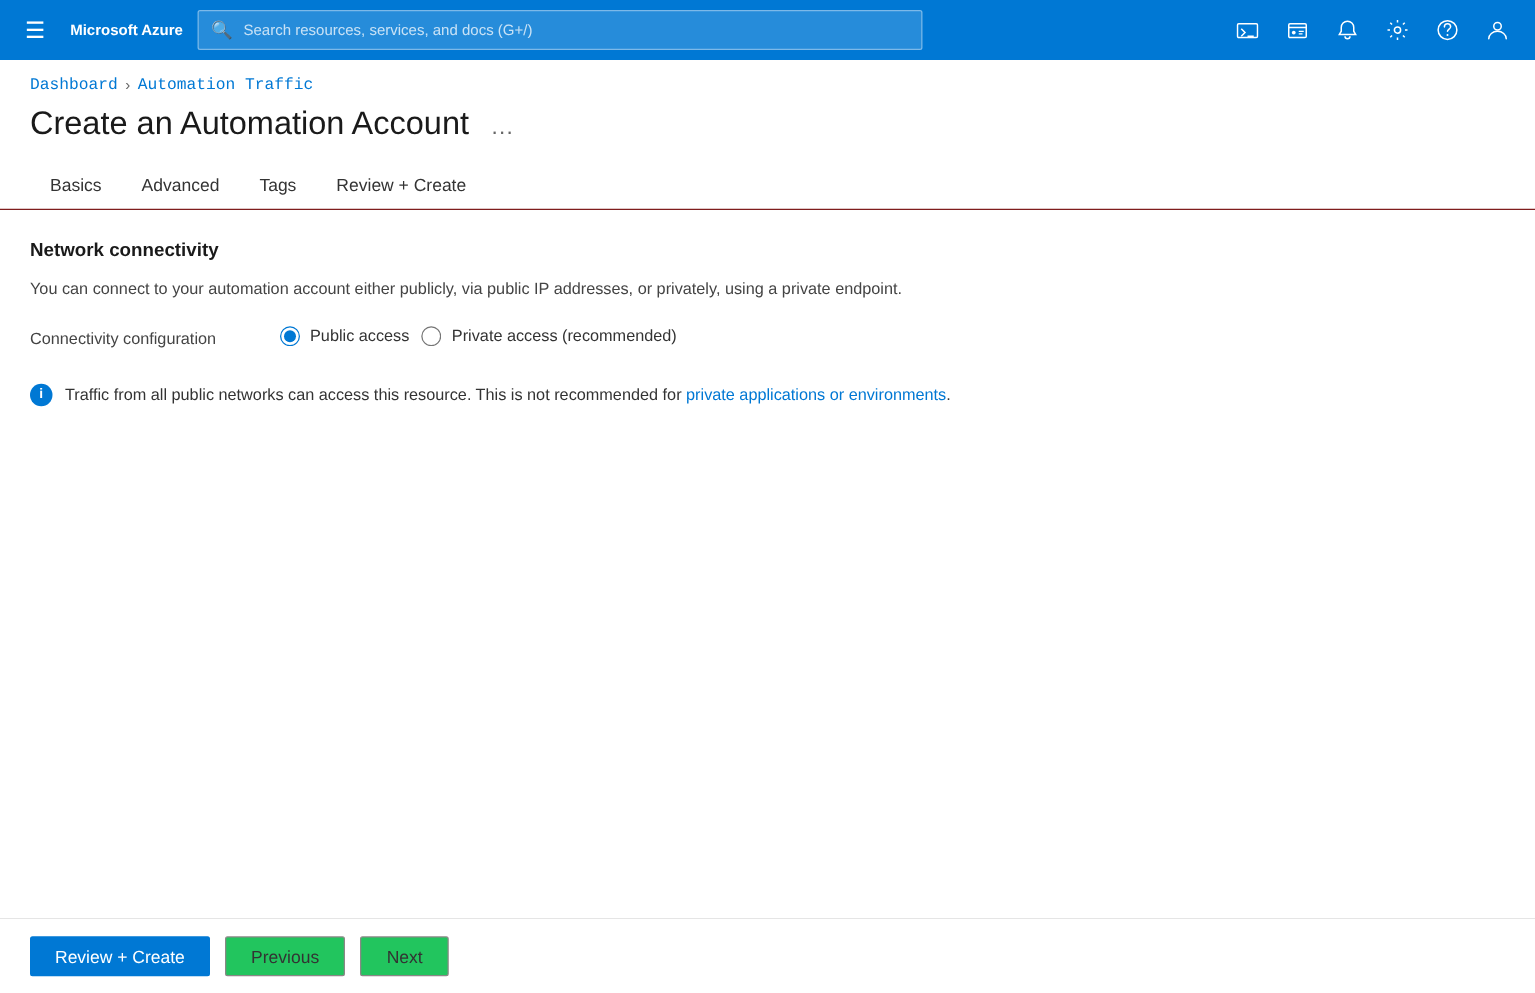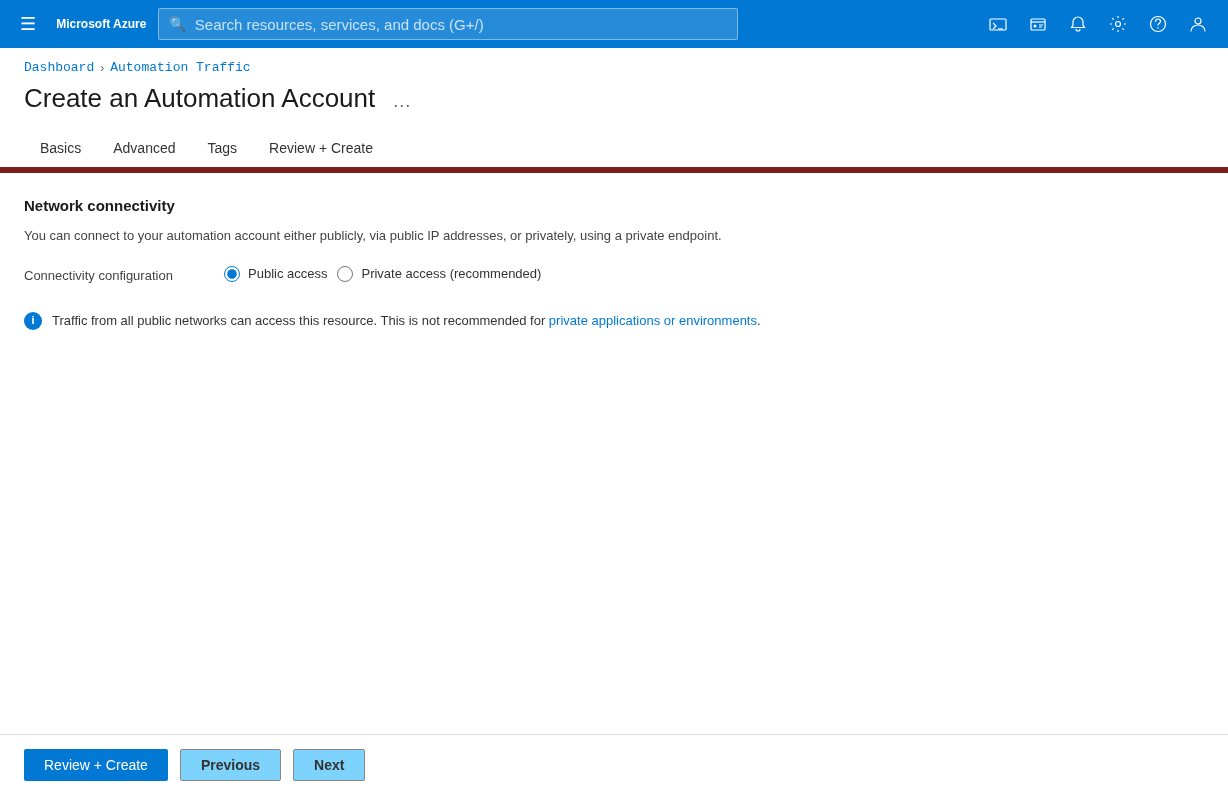--- a/index.html
+++ b/index.html
@@ -35,21 +35,21 @@
       align-items: center;
       padding: 0 10px;
       height: 32px;
       gap: 8px;
     }
     .topnav-search input {
       background: transparent;
       border: none;
       outline: none;
       color: #ffffff;
-      font-size: 15px;
+      font-size: 12px;
       flex: 1;
     }
     .topnav-search input::placeholder { color: rgba(255,255,255,0.75); }
     .topnav-icons {
       display: flex;
       align-items: center;
       gap: 4px;
       margin-left: auto;
     }
     .topnav-icon-btn {
@@ -93,21 +93,21 @@
       color: #666;
       cursor: pointer;
       letter-spacing: 1px;
       padding: 2px 6px;
     }
 
     
     .tabs {
       display: flex;
       align-items: flex-end;
-      border-bottom: 6px solid #7f1d1d;
+      border-bottom: 1px solid #7f1d1d;
       padding: 0 24px;
       gap: 0;
     }
     .tab {
       padding: 10px 16px;
       font-size: 14px;
       cursor: pointer;
       color: #333;
       border-bottom: 2px solid transparent;
       margin-bottom: -1px;
@@ -214,28 +214,28 @@
       background: #0078d4;
       color: #fff;
       border: none;
       padding: 8px 20px;
       font-size: 14px;
       cursor: pointer;
       border-radius: 2px;
       font-weight: 400;
     }
     .btn-secondary {
-      background: #7dd3fc;
+      background: #22c55e;
       color: #333;
       border: 1px solid #8a8886;
       padding: 7px 20px;
       font-size: 14px;
       cursor: pointer;
       border-radius: 2px;
-      font-weight: 700;
+      font-weight: 400;
     }
   </style>
 </head>
 <body>
 
 <nav class="topnav">
   <div class="topnav-hamburger">☰</div>
   <div class="topnav-brand">Microsoft Azure</div>
   <div class="topnav-search">
     <span style="color:rgba(255,255,255,0.75);font-size:14px;">🔍</span>

